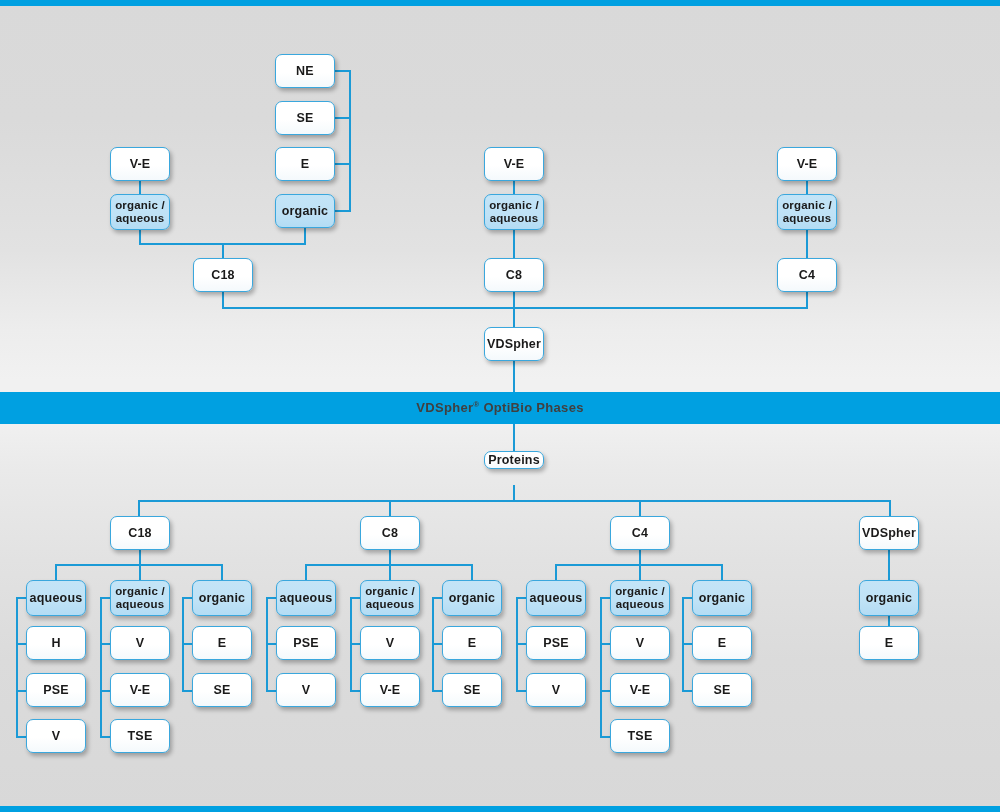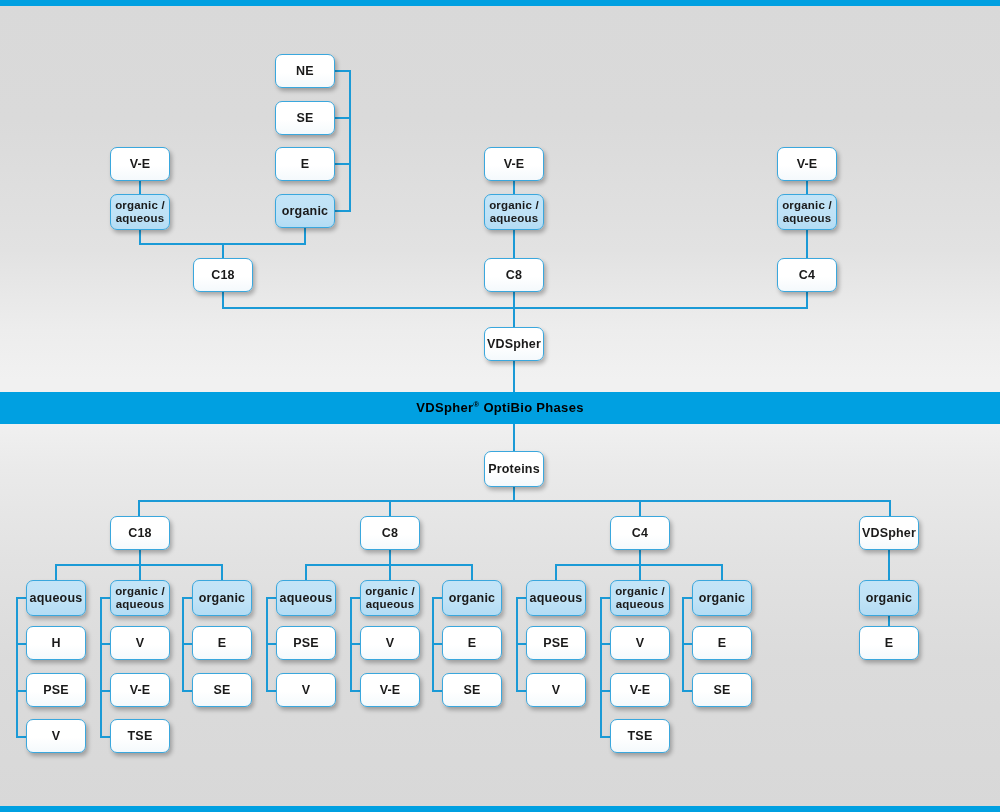--- a/index.html
+++ b/index.html
@@ -54,21 +54,21 @@
   .node span{pointer-events:none;white-space:pre-line;}
 
   
   .banner{
     position:absolute;left:0;width:1000px;height:32px;
     background:#00a0e1;
     display:flex;align-items:center;justify-content:center;
     z-index:8;
   }
   .banner span{
-    color:#000000;font-weight:bold;font-size:13px;letter-spacing:0.3px;
+    color:#404040;font-weight:bold;font-size:13px;letter-spacing:0.3px;
   }
   .banner sup{font-size:8px;vertical-align:super;}
 </style>
 </head>
 <body>
 
 <div id="canvas">
 
   <div class="accent-bar accent-top"></div>
   <div class="accent-bar accent-bottom"></div>
@@ -143,21 +143,21 @@
   <div class="node" style="left:484px;top:327px;width:60px;height:34px;">
     <span>VDSpher</span>
   </div>
   <div class="ln lnv" style="left:513px;top:361px;height:31px;"></div>
 
   <div class="banner" style="top:392px;">
     <span><span>VDSpher</span><sup>®</sup><span> OptiBio Phases</span></span>
   </div>
 
   <div class="ln lnv" style="left:513px;top:424px;height:27px;"></div>
-  <div class="node" style="left:484px;top:451px;width:60px;height:36px;">
+  <div class="node" style="left:484px;top:451px;width:60px;height:18px;">
     <span>Proteins</span>
   </div>
   <div class="ln lnv" style="left:513px;top:485px;height:16px;"></div>
   <div class="ln lnh" style="left:138px;top:500px;width:752px;"></div>
 
   <div class="ln lnv" style="left:138px;top:500px;height:16px;"></div>
   <div class="node" style="left:110px;top:516px;width:60px;height:34px;">
     <span>C18</span>
   </div>
   <div class="ln lnv" style="left:139px;top:550px;height:15px;"></div>

